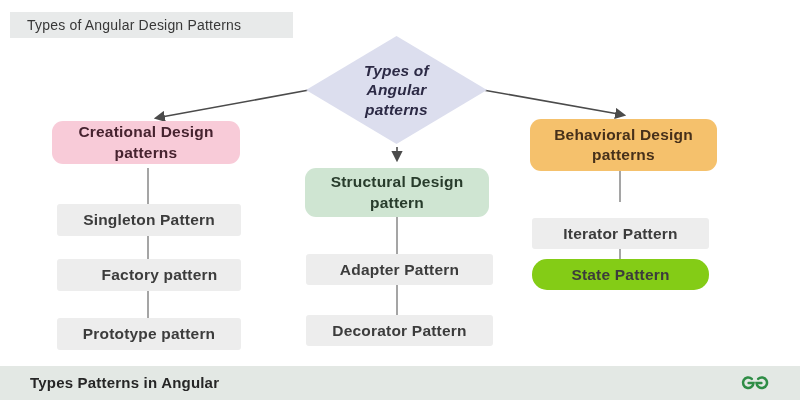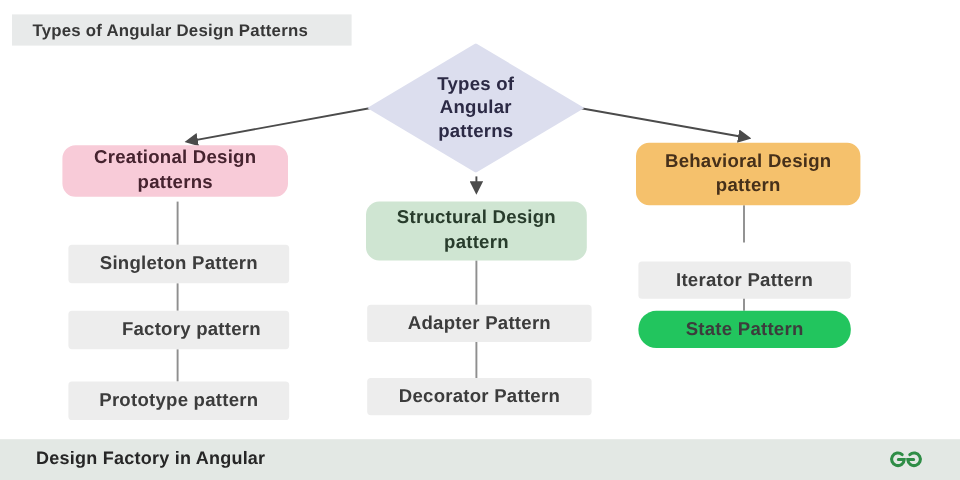--- a/index.html
+++ b/index.html
@@ -2,28 +2,28 @@
 <html><head>
 <meta charset="utf-8">
 <style>
   html,body{margin:0;padding:0;background:#fff;}
   .canvas{
     position:relative;width:800px;height:400px;background:#ffffff;overflow:hidden;
     font-family:"Liberation Sans","DejaVu Sans",sans-serif;
   }
   .header-bar{
     position:absolute;left:10px;top:12px;width:283px;height:26px;
-    background:#e8eaea;color:#373737;font-size:14px;font-weight:700;
+    background:#e8eaea;color:#373737;font-size:14px;font-weight:400;
     line-height:26px;padding-left:17px;box-sizing:border-box;letter-spacing:.2px;
   }
   .connectors{position:absolute;left:0;top:0;width:800px;height:400px;pointer-events:none;}
   .diamond{
     position:absolute;left:306px;top:36px;width:181px;height:108px;
     clip-path:polygon(50% 0,100% 50%,50% 100%,0 50%);
-    display:flex;align-items:center;justify-content:center;
+    display:flex;align-items:center;justify-content:center;font-style:italic;
   }
   .diamond-label{
     width:96px;text-align:center;font-size:15.5px;font-weight:700;
     color:#2c2a45;line-height:1.25;letter-spacing:.2px;
   }
   .node{
     position:absolute;display:flex;align-items:center;justify-content:center;
     text-align:center;box-sizing:border-box;letter-spacing:.2px;
   }
   .head-node{border-radius:11px;font-size:15.5px;font-weight:700;line-height:1.3;}
@@ -82,26 +82,26 @@
 
   <div class="node head-node h-creational" style="background-color: rgb(248, 203, 216);">Creational Design patterns</div>
   <div class="node item-node i-singleton" style="background-color: rgb(237, 237, 237);">Singleton Pattern</div>
   <div class="node item-node i-factory" style="background-color: rgb(237, 237, 237);">Factory pattern</div>
   <div class="node item-node i-prototype" style="background-color: rgb(237, 237, 237);">Prototype pattern</div>
 
   <div class="node head-node h-structural" style="background-color: rgb(207, 229, 210);">Structural Design pattern</div>
   <div class="node item-node i-decorator" style="background-color: rgb(237, 237, 237);">Decorator Pattern</div>
   <div class="node item-node i-adapter" style="background-color: rgb(237, 237, 237);">Adapter Pattern</div>
 
-  <div class="node head-node h-behavioral" style="background-color: rgb(245, 193, 108);">Behavioral Design pattern</div>
+  <div class="node head-node h-behavioral" style="background-color: rgb(245, 193, 108);">Behavioral Design patterns</div>
   <div class="node item-node i-iterator" style="background-color: rgb(237, 237, 237);">Iterator Pattern</div>
-  <div class="node item-node i-state" style="background-color: #22c55e; border-radius: 15px;">State Pattern</div>
+  <div class="node item-node i-state" style="background-color: #84cc16; border-radius: 15px;">State Pattern</div>
 
   <div class="footer-bar" style="background-color: rgb(227, 232, 228);">
-    <span class="footer-label">Design Factory in Angular</span>
+    <span class="footer-label">Types Patterns in Angular</span>
     <svg class="footer-logo" width="30" height="20" viewBox="0 0 32 20">
       <g fill="none" stroke-width="2.7" stroke-linecap="round" style="stroke: rgb(47, 141, 70);">
         <path d="M12.6 5.6 A5.6 5.6 0 1 0 14.4 10 L 9.2 10"></path>
         <path d="M19.4 5.6 A5.6 5.6 0 1 1 17.6 10 L 22.8 10"></path>
       </g>
     </svg>
   </div>
 
 </div>
 

